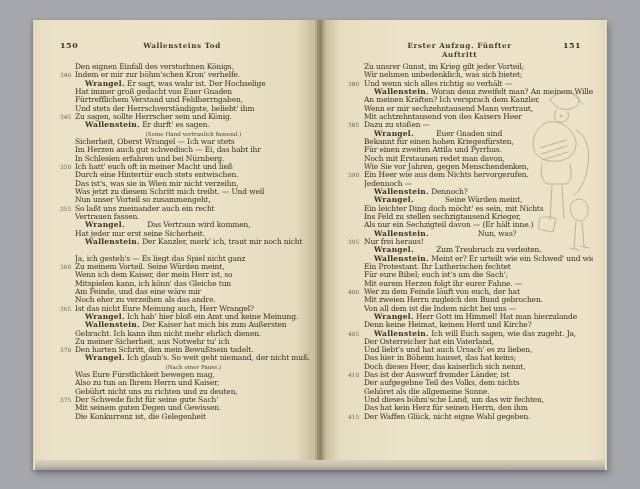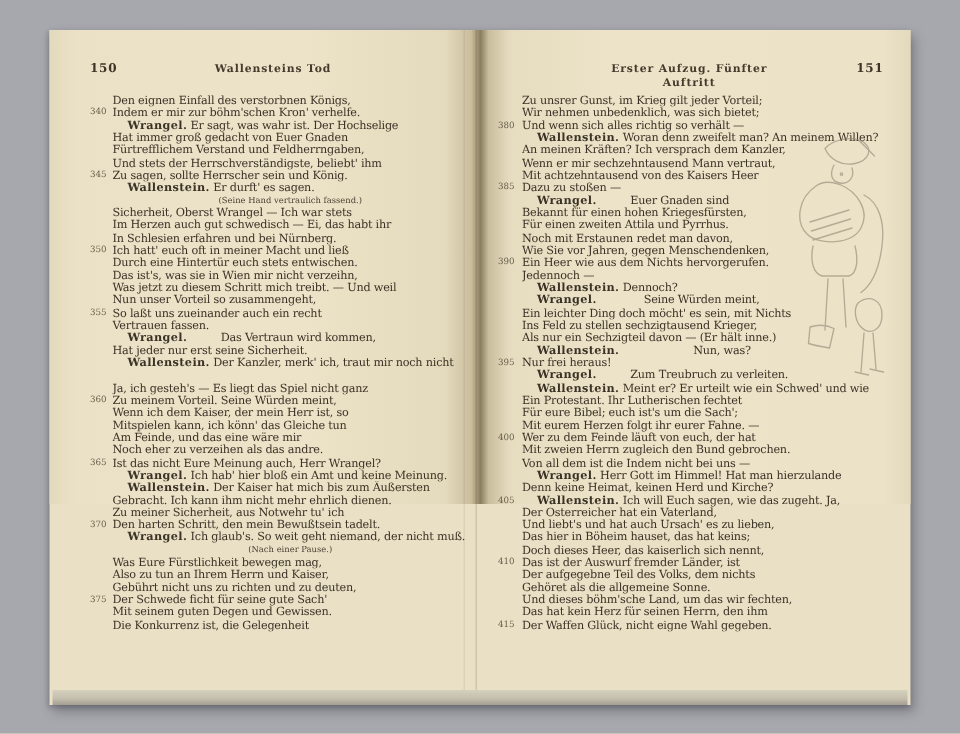--- a/index.html
+++ b/index.html
@@ -6,21 +6,21 @@
   body{
     width:640px;height:489px;overflow:hidden;position:relative;
     background:#a7a7ae;
     font-family:"DejaVu Serif", serif;
   }
   .book{
     position:absolute;left:33px;top:20px;width:574px;height:450px;
     background:#e9e0c5;
     box-shadow:2px 4px 7px rgba(40,40,50,0.35), -1px 1px 3px rgba(40,40,50,0.25);
   }
-  .page{position:absolute;top:0;height:316px;width:287px;}
+  .page{position:absolute;top:0;height:440px;width:287px;}
   .page-left{
     left:0;
     background:linear-gradient(90deg,#e3dabe 0%,#eae1c6 6%,#ece3c8 60%,#e4dabc 92%,#c9bd9c 98%,#8d8164 100%);
   }
   .page-right{
     left:287px;
     background:linear-gradient(90deg,#877b5e 0%,#c9bd9c 2%,#e6ddc1 7%,#ece3c8 30%,#ebe2c7 94%,#e3d9bd 100%);
   }
   .bottom-edge{
     position:absolute;left:2px;right:2px;top:440px;height:10px;
@@ -31,31 +31,31 @@
     background:rgba(90,75,50,0.18);
   }
   .pagehead{
     display:flex;align-items:baseline;
     padding:20px 16px 0 27px;
     height:10px;
     color:#3e3528;
   }
   .page-right .pagehead{padding:20px 18px 0 10px;gap:40px;}
   .pagenum{width:34px;font-size:8px;font-weight:bold;letter-spacing:0.5px;}
-  .page-right .pagenum{text-align:right;}
+  .page-right .pagenum{text-align:center;}
   .runhead{
     flex:1;text-align:center;font-size:7.2px;font-weight:bold;
     letter-spacing:0.6px;color:#453b2d;
   }
   .textblock{
     margin-top:13px;
     padding-left:27px;padding-right:8px;
     color:#3b3226;
   }
-  .page-right .textblock{padding-left:12px;padding-right:14px;}
+  .page-right .textblock{padding-left:12px;padding-right:14px;margin-left:16px;}
   .pline{
     display:flex;height:8.33px;line-height:8.4px;
     font-size:7.5px;letter-spacing:-0.15px;
     white-space:pre;
   }
   .ln{
     width:15px;flex:none;font-size:5.8px;line-height:9px;
     color:#6a5f4c;letter-spacing:0;
   }
   .page-right .ln{width:16px;}

